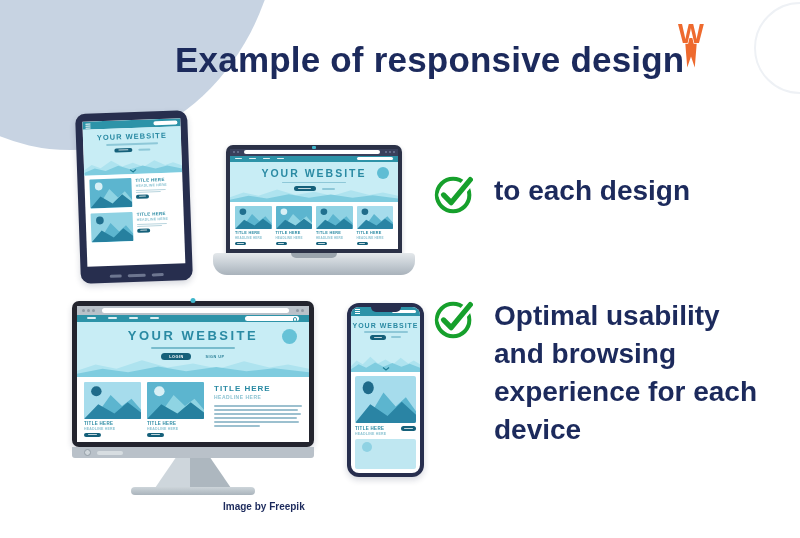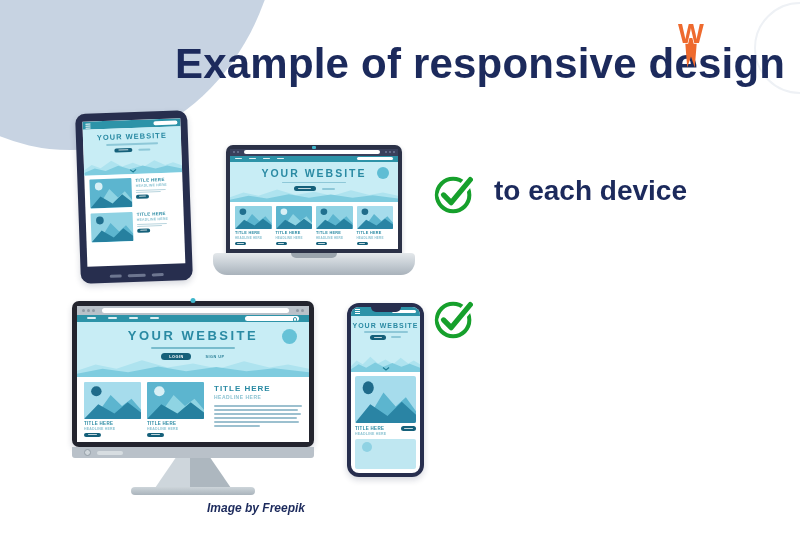--- a/index.html
+++ b/index.html
@@ -4,23 +4,23 @@
 <style>
   html,body{margin:0;padding:0;}
   body{
     width:800px;height:538px;background:#ffffff;overflow:hidden;position:relative;
     font-family:"Liberation Sans", sans-serif;
   }
   
   .blob{position:absolute;left:-140px;top:-330px;width:420px;height:480px;border-radius:50%;background:#c7d3e2;}
   .ring{position:absolute;right:-46px;top:2px;width:88px;height:88px;border-radius:50%;border:2px solid #eef1f5;background:transparent;}
   
-  .title{position:absolute;left:175px;top:40px;margin:0;font-size:42px;font-weight:700;color:#1c2a5c;letter-spacing:.2px;}
+  .title{position:absolute;left:175px;top:40px;margin:0;font-size:35px;font-weight:700;color:#1c2a5c;letter-spacing:.2px;}
   .logo{position:absolute;left:674px;top:20px;line-height:0;}
-  .credit{position:absolute;left:207px;top:501px;font-size:12px;font-weight:700;color:#1c2a5c;font-style:italic;}
+  .credit{position:absolute;left:223px;top:501px;font-size:10px;font-weight:700;color:#1c2a5c;}
   
   .benefit{position:absolute;left:433px;display:flex;gap:17px;align-items:flex-start;}
   .benefit.b0{top:172px;} .benefit.b1{top:297px;}
   .benefit .txt{font-size:28px;font-weight:700;color:#1c2a5c;line-height:38px;}
   
   .bar-teal{background:#2d93a8;}
   .pill-w{background:#fff;border-radius:3px;}
   .btn-dark{background:#15607a;border-radius:3px;display:flex;align-items:center;justify-content:center;}
   .btn-dark .bdash{width:55%;height:1px;background:rgba(255,255,255,.75);border-radius:1px;}
   .burger{display:flex;flex-direction:column;gap:1px;}
@@ -429,25 +429,31 @@
   </div>
 </div>
 
 <div class="benefit b0">
   <svg viewBox="0 0 46 46" width="44" height="44">
     <circle cx="21" cy="24" r="17" fill="none" stroke="#16a02c" stroke-width="4.2"></circle>
     <path d="M11 24 L19 32 L39 8" fill="none" stroke="#ffffff" stroke-width="11" stroke-linecap="round" stroke-linejoin="round"></path>
     <path d="M11 24 L19 32 L39 8" fill="none" stroke="#16a02c" stroke-width="5.5" stroke-linecap="round" stroke-linejoin="round"></path>
   </svg>
   <div class="txt">
-    <div>to each device</div>
+    <div>to each design</div>
   </div>
 </div>
 
 <div class="benefit b1">
   <svg viewBox="0 0 46 46" width="44" height="44">
     <circle cx="21" cy="24" r="17" fill="none" stroke="#16a02c" stroke-width="4.2"></circle>
     <path d="M11 24 L19 32 L39 8" fill="none" stroke="#ffffff" stroke-width="11" stroke-linecap="round" stroke-linejoin="round"></path>
     <path d="M11 24 L19 32 L39 8" fill="none" stroke="#16a02c" stroke-width="5.5" stroke-linecap="round" stroke-linejoin="round"></path>
   </svg>
+  <div class="txt">
+    <div>Optimal usability</div>
+    <div>and browsing</div>
+    <div>experience for each</div>
+    <div>device</div>
+  </div>
 </div>
 
 <div class="credit">Image by Freepik</div>
 
 </body></html>

